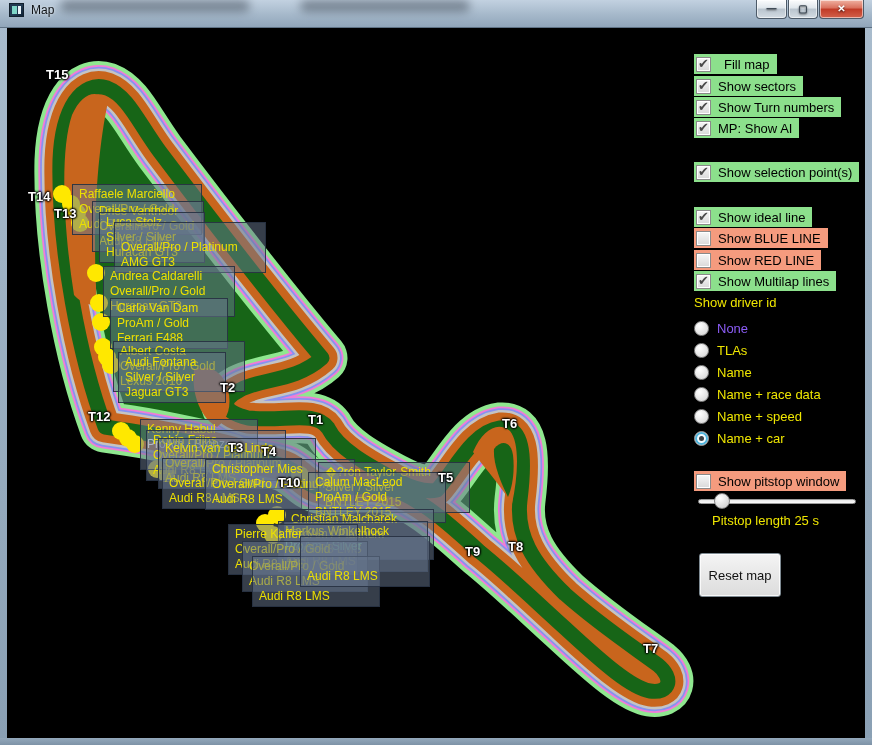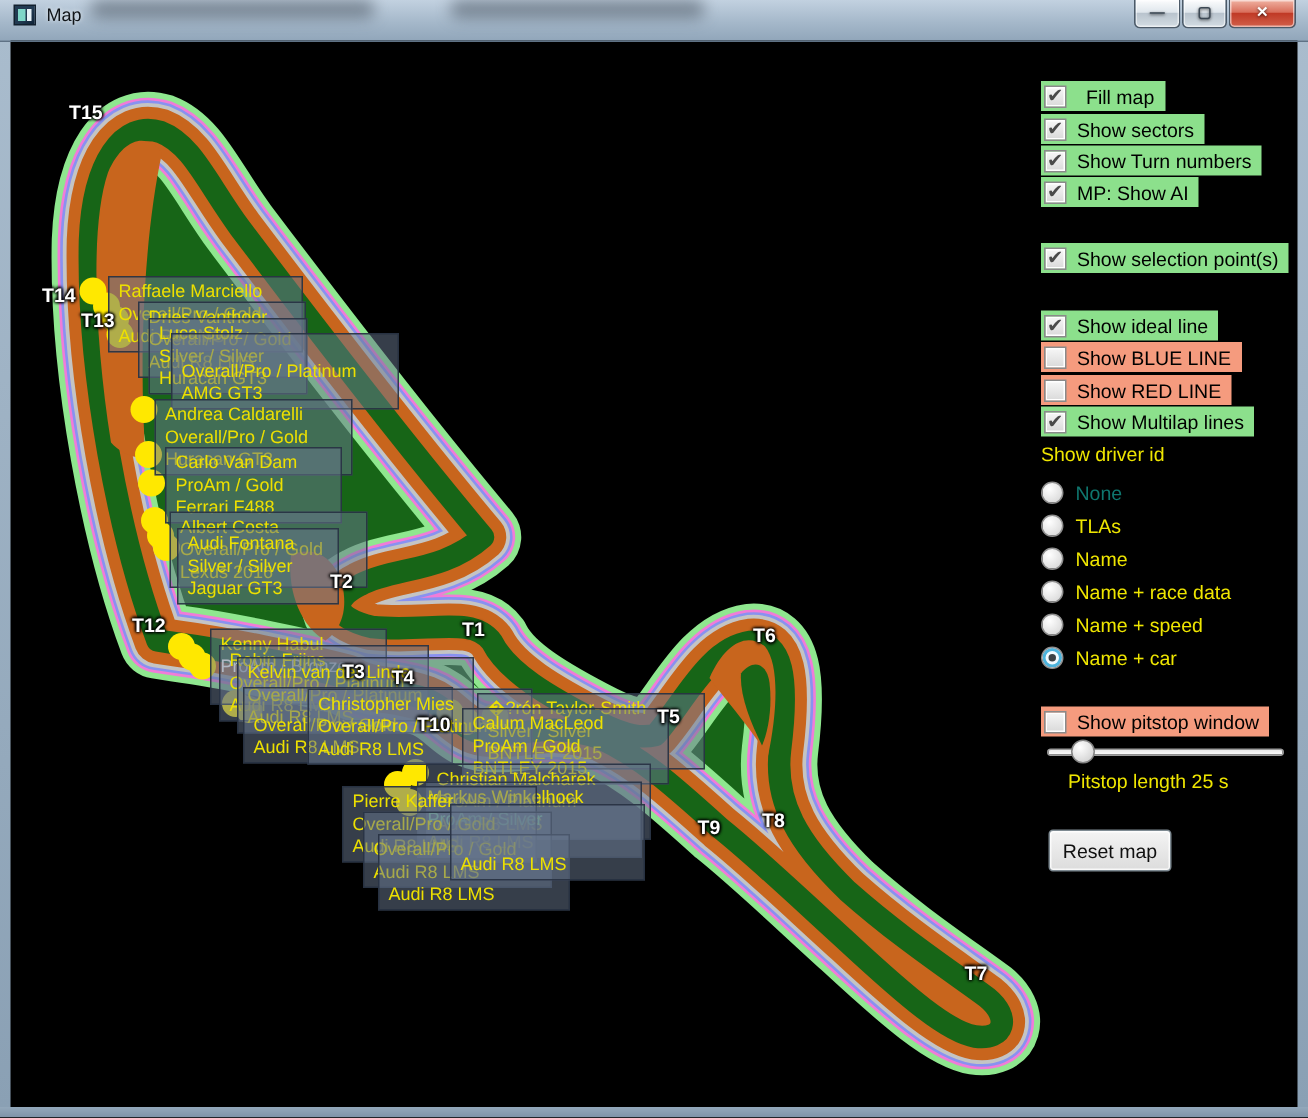--- a/index.html
+++ b/index.html
@@ -262,21 +262,21 @@
       <div class="turn" style="left: 465px; top: 544px;">T9</div>
       <div class="turn" style="left: 643px; top: 641px;">T7</div>
     </div>
 </div>
 
 <div id="sidebar">
   <div class="side-text" id="driver-id-header" style="left: 694px; top: 295px; color: rgb(239, 230, 0);">Show driver id</div>
   <div id="radio-container">
       <div class="radio-row" style="left: 694px; top: 318px;">
         <div class="radio"></div>
-        <div class="cb-label" style="color: #0f766e;">None</div>
+        <div class="cb-label" style="color: #8b5cf6;">None</div>
       </div>
       <div class="radio-row" style="left: 694px; top: 340px;">
         <div class="radio"></div>
         <div class="cb-label" style="color: rgb(239, 230, 0);">TLAs</div>
       </div>
       <div class="radio-row" style="left: 694px; top: 362px;">
         <div class="radio"></div>
         <div class="cb-label" style="color: rgb(239, 230, 0);">Name</div>
       </div>
       <div class="radio-row" style="left: 694px; top: 384px;">
@@ -288,21 +288,21 @@
         <div class="cb-label" style="color: rgb(239, 230, 0);">Name + speed</div>
       </div>
       <div class="radio-row" style="left: 694px; top: 428px;">
         <div class="radio sel"></div>
         <div class="cb-label" style="color: rgb(239, 230, 0);">Name + car</div>
       </div>
     </div>
   <div class="slider-track" style="left:698px;top:499px;width:158px;"></div>
   <div class="slider-thumb" style="left:714px;top:493px;"></div>
   <div class="side-text" style="left: 712px; top: 513px; color: rgb(239, 230, 0);">Pitstop length 25 s</div>
-  <button class="push-btn" style="left:699px;top:553px;width:82px;height:28px;">Reset map</button>
+  <button class="push-btn" style="left:699px;top:553px;width:82px;height:44px;">Reset map</button>
 <div class="cb-row" style="left: 694px; top: 54px; background: rgb(140, 224, 140);">
       <div class="cb-box">
         <div class="cb-check">✔</div>
       </div>
       <div class="cb-label" style="padding-left: 6px;">Fill map</div>
     </div>
     <div class="cb-row" style="left: 694px; top: 76px; background: rgb(140, 224, 140);">
       <div class="cb-box">
         <div class="cb-check">✔</div>
       </div>

